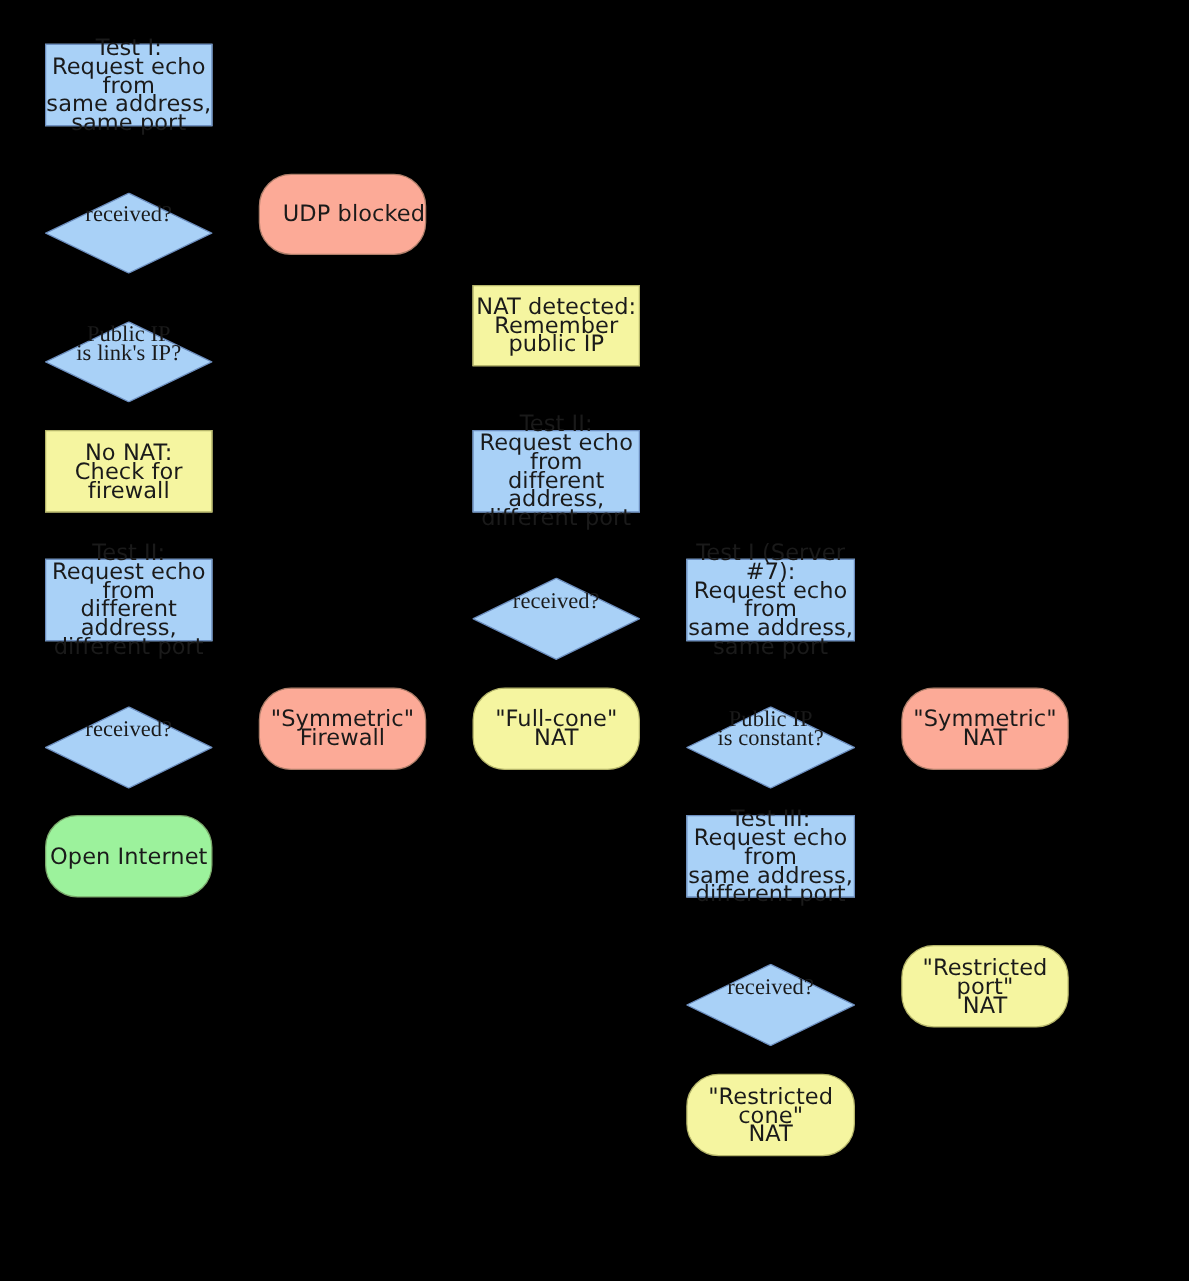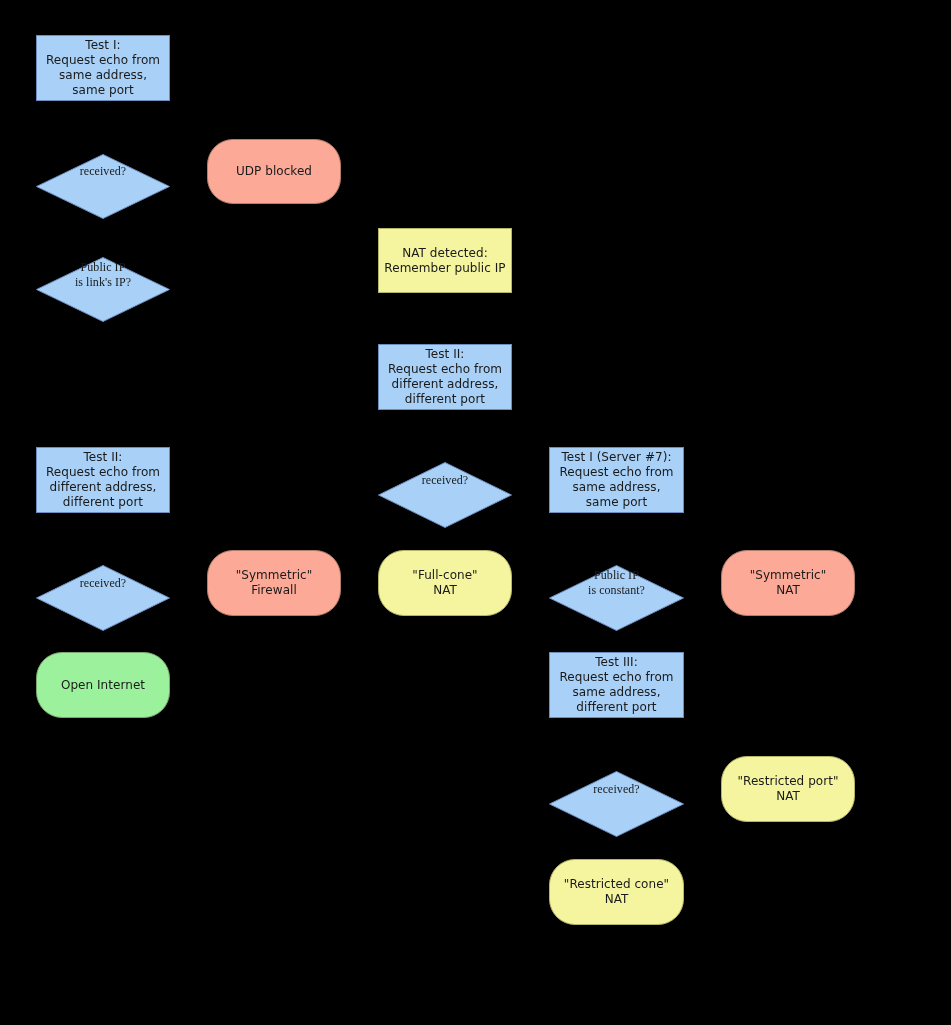--- a/index.html
+++ b/index.html
@@ -23,21 +23,21 @@
 
   
   .node {
     position: absolute;
     box-sizing: border-box;
     display: flex;
     align-items: center;
     justify-content: center;
     text-align: center;
     color: #1a1a1a;
-    font-size: 12px;
+    font-size: 18px;
     line-height: 15px;
     letter-spacing: 0.05px;
     white-space: pre-line;
     user-select: none;
   }
 
   
   .rect {
     border: 1px solid #6c8ebf;
   }
@@ -95,39 +95,43 @@
 
   <div class="node diamond" style="left:36px; top:139px; width:134px; height:65px;">
     <span class="dia-shape">
       <svg viewBox="0 0 134 65" preserveAspectRatio="none">
         <polygon points="67,0.5 133.5,32.5 67,64.5 0.5,32.5" fill="#a9d1f7" stroke="#6c8ebf" stroke-width="1"></polygon>
       </svg>
     </span>
     <span class="dia-label">received?</span>
   </div>
 
-  <div class="node round salmon fill-salmon" style="left:207px; top:139px; width:134px; height:65px;">
+  <div class="node round salmon fill-salmon" style="left:207px; top:139px; width:134px; height:65px;justify-content:flex-end;">
     <span>UDP blocked</span>
   </div>
 
   <div class="node diamond" style="left:36px; top:242px; width:134px; height:65px;">
     <span class="dia-shape">
       <svg viewBox="0 0 134 65" preserveAspectRatio="none">
         <polygon points="67,0.5 133.5,32.5 67,64.5 0.5,32.5" fill="#a9d1f7" stroke="#6c8ebf" stroke-width="1"></polygon>
       </svg>
     </span>
     <span class="dia-label">Public IP
 is link's IP?</span>
   </div>
 
   <div class="node rect fill-yellow" style="left:378px; top:228px; width:134px; height:65px; border-color:#b5b56a;">
     <span>NAT detected:
 Remember public IP</span>
   </div>
 
+  <div class="node rect fill-yellow" style="left:36px; top:344px; width:134px; height:66px; border-color:#b5b56a;">
+    <span>No NAT:
+Check for firewall</span>
+  </div>
 
   <div class="node rect fill-blue" style="left:378px; top:344px; width:134px; height:66px;">
     <span>Test II:
 Request echo from
 different address,
 different port</span>
   </div>
 
   <div class="node rect fill-blue" style="left:36px; top:447px; width:134px; height:66px;">
     <span>Test II:

